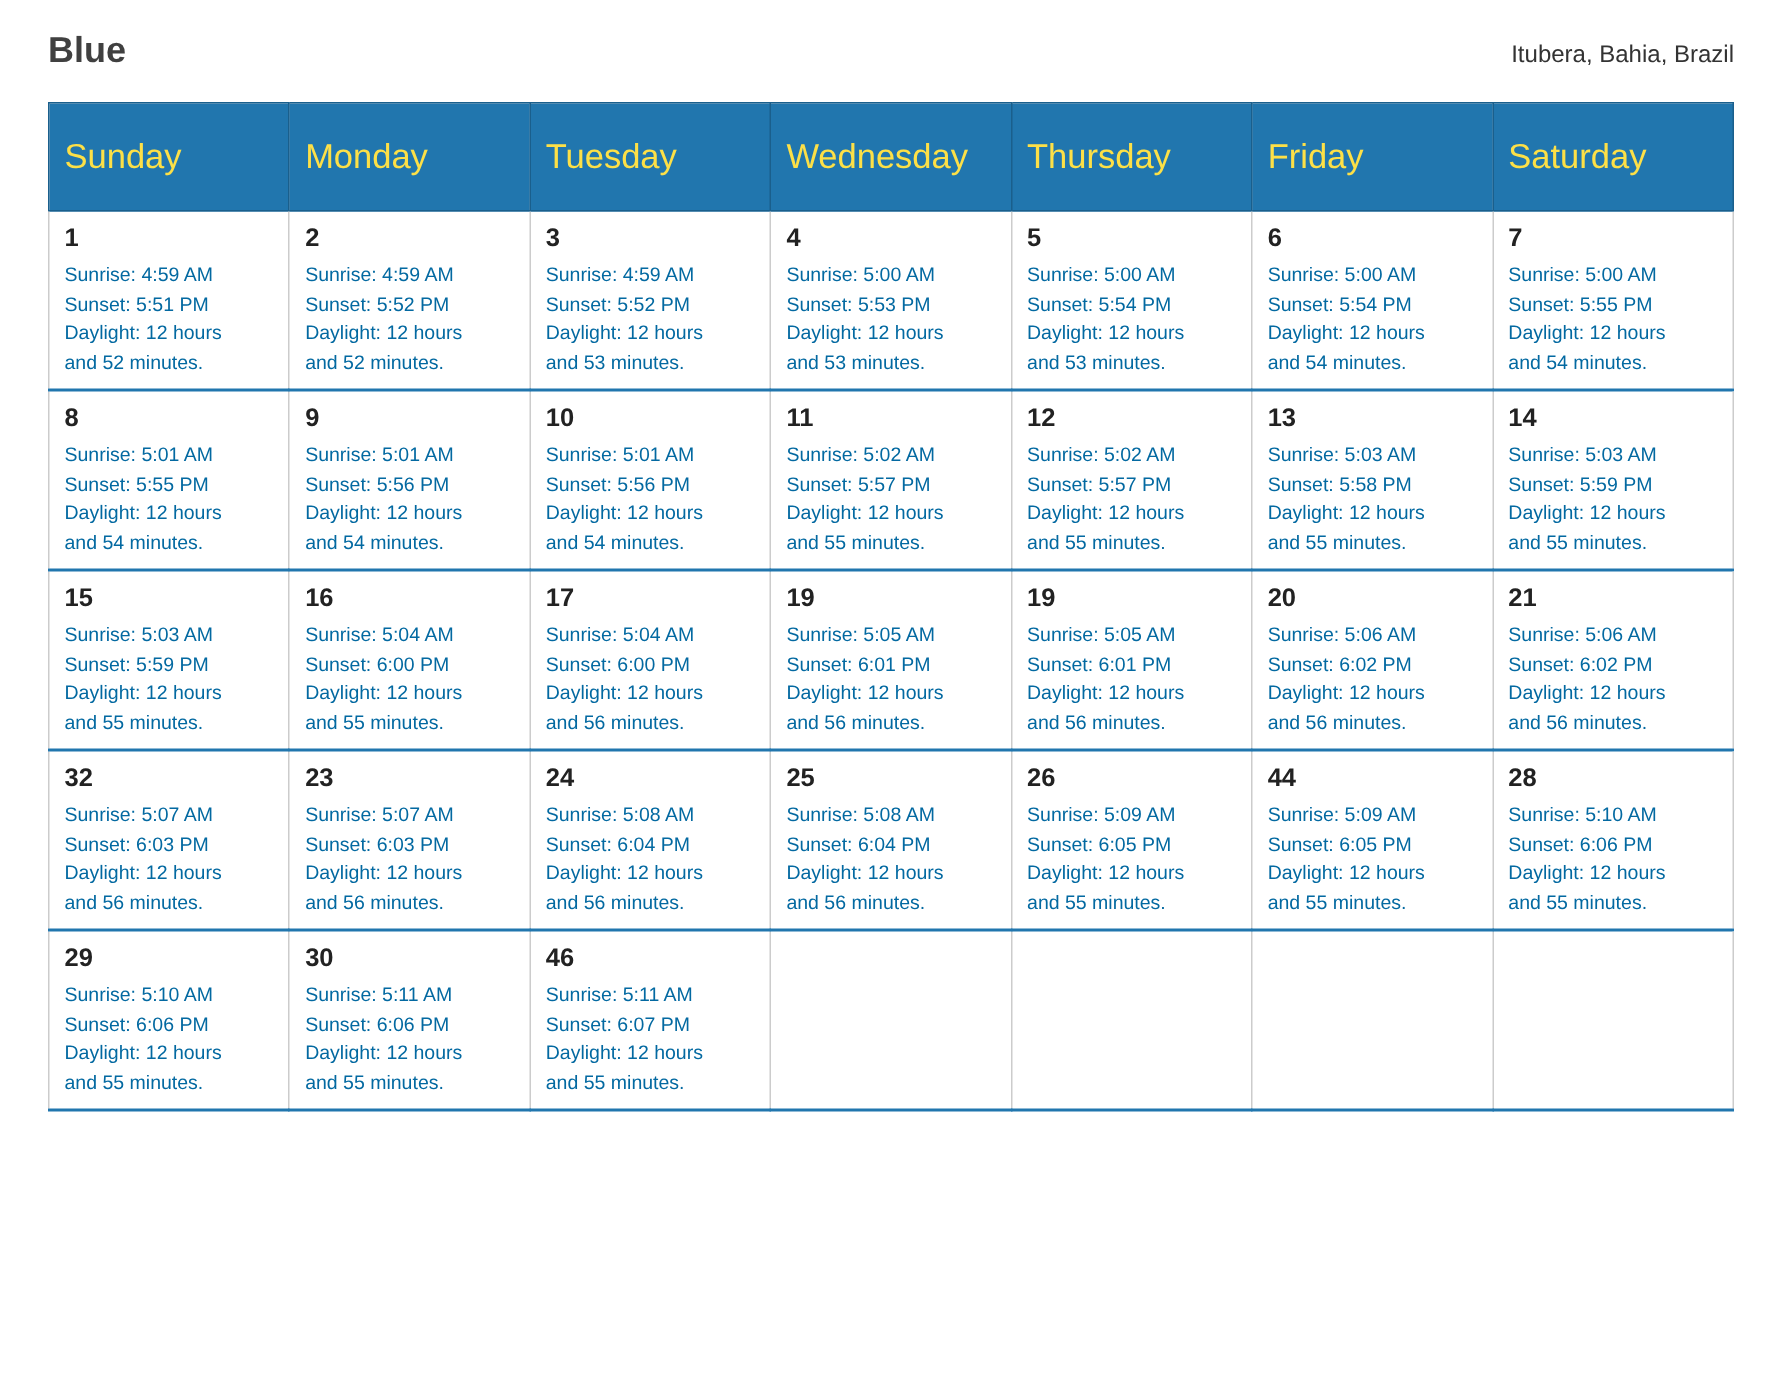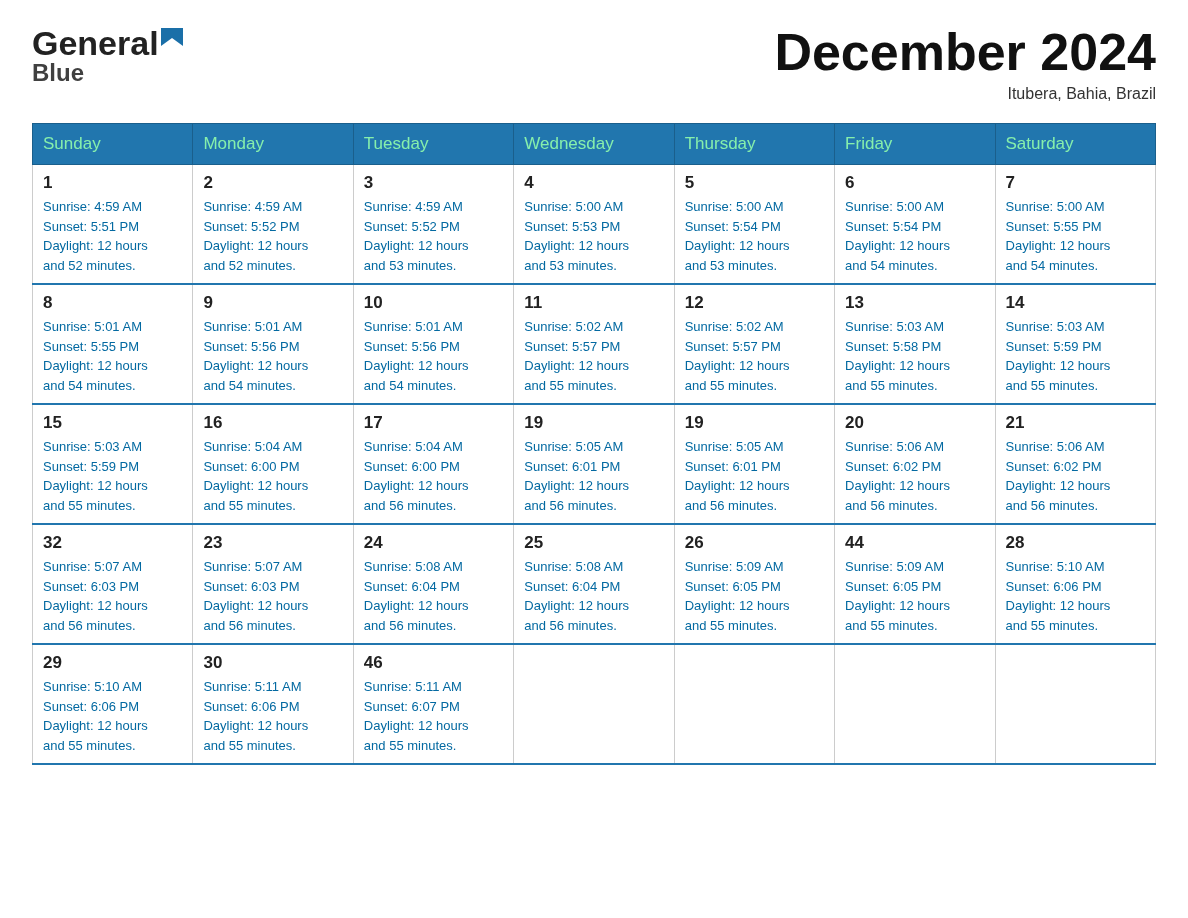--- a/index.html
+++ b/index.html
@@ -35,24 +35,24 @@
       font-weight: normal;
       color: #333;
       margin-top: 4px;
     }
     .calendar {
       width: 100%;
       border-collapse: collapse;
     }
     .calendar thead th {
       background-color: #2176ae;
-      color: #86efac;
-      font-size: 17px;
+      color: #fde047;
+      font-size: 23px;
       font-weight: normal;
-      padding: 10px 10px;
+      padding: 22px 10px;
       text-align: left;
       border: 1px solid #1a5f8c;
     }
     .calendar tbody td {
       vertical-align: top;
       border: 1px solid #ccc;
       padding: 8px 10px;
       width: 14.28%;
       min-height: 110px;
     }
@@ -78,32 +78,25 @@
     .logo-wrapper {
       display: flex;
       align-items: center;
     }
   </style>
 </head>
 <body>
 
 <div class="header">
   <div class="logo">
-    <div class="logo-wrapper">
-      <span style="font-size:34px; font-weight:900; color:#222; font-family:Arial,sans-serif;">General</span>
-      <svg width="26" height="28" viewBox="0 0 26 28" style="margin-left:2px; margin-top:-4px;">
-        <polygon points="0,0 22,0 22,18 11,10 0,18" fill="#1a6fa8"></polygon>
-      </svg>
-    </div>
     <div style="margin-top:-4px;">
       <span style="font-size:24px; font-weight:900; color:#404040; font-family:Arial,sans-serif;">Blue</span>
     </div>
   </div>
   <div class="title-block">
-    <h1>December 2024</h1>
     <h2>Itubera, Bahia, Brazil</h2>
   </div>
 </div>
 
 <table class="calendar">
   <thead>
     <tr>
       <th>Sunday</th>
       <th>Monday</th>
       <th>Tuesday</th>

